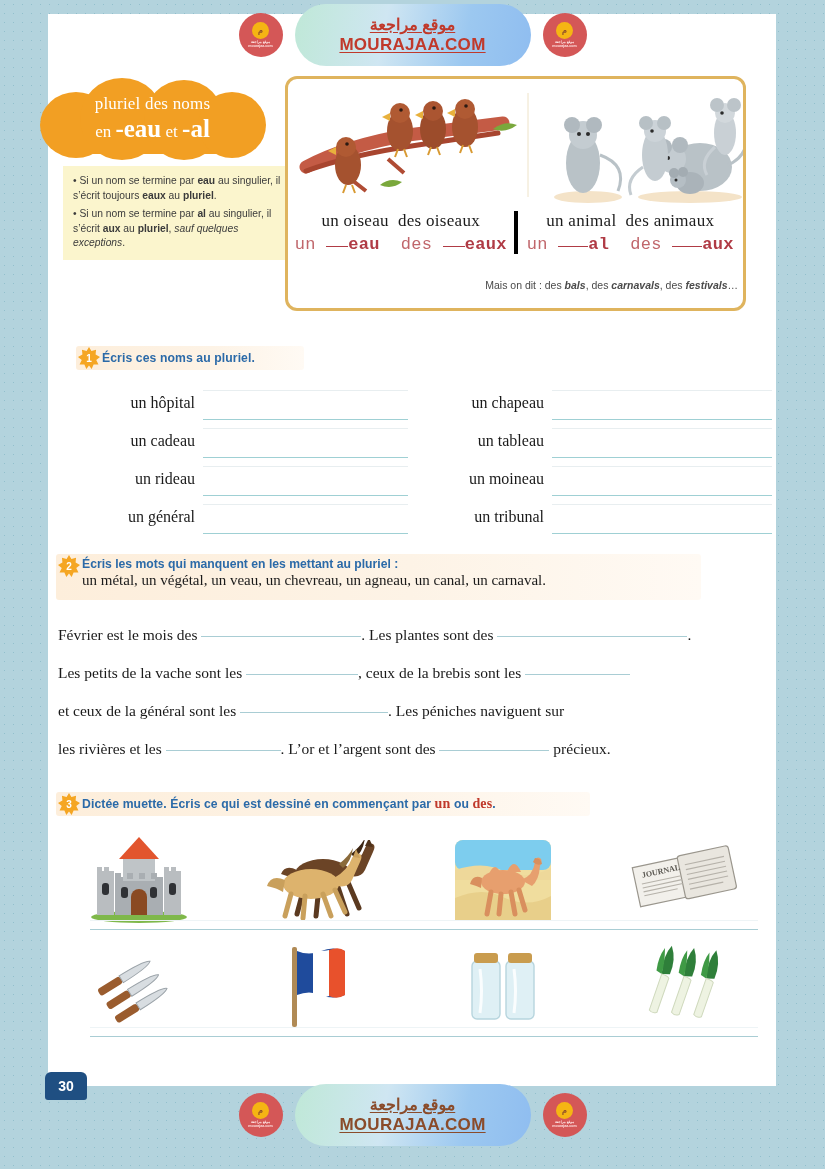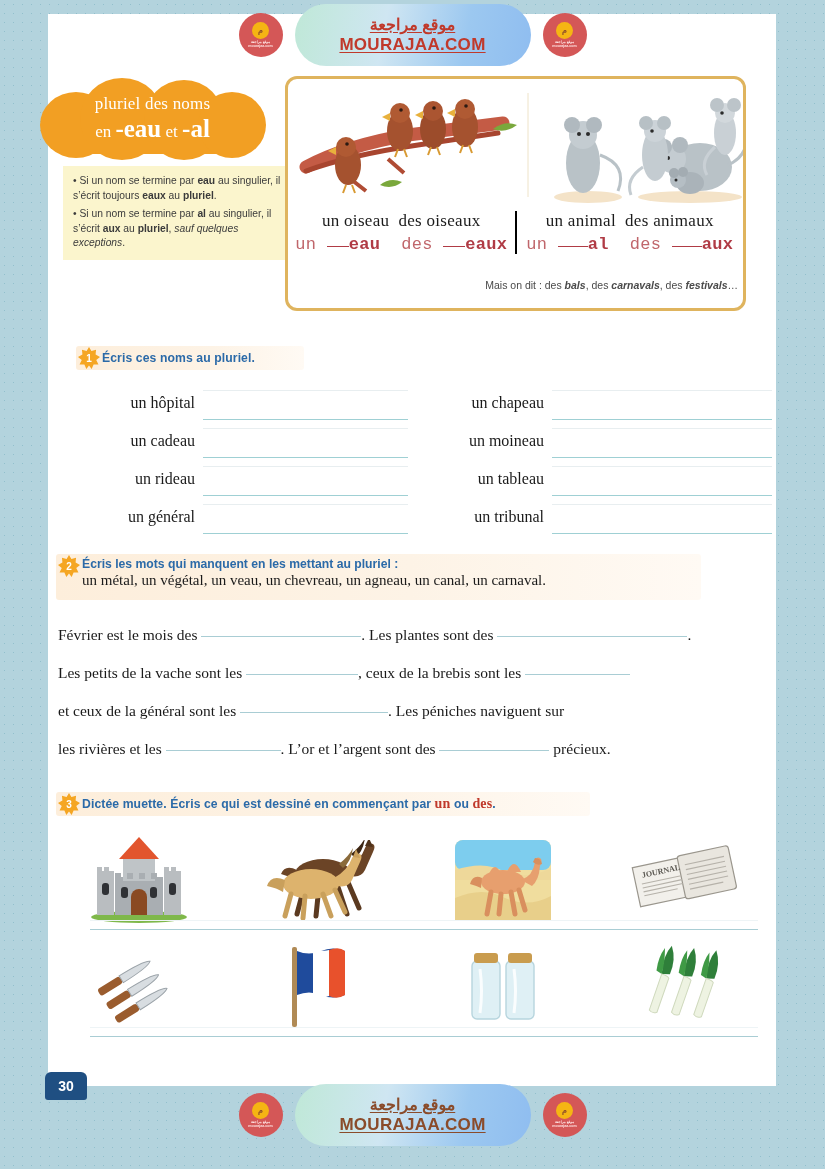--- a/index.html
+++ b/index.html
@@ -129,21 +129,21 @@
     background: #ffffff;
     box-shadow: inset 0 0 0 1px #fff;
   }
   .ex-imgs { position: absolute; left: 0; top: 6px; width: 455px; height: 120px; }
 
   .ex-cols {
     position: absolute; left: 0; top: 132px; width: 455px;
     display: flex;
   }
   .ex-col { flex: 1; text-align: center; font-family: "Liberation Serif", serif; }
-  .ex-col.left { border-right: 2px solid #000000; }
+  .ex-col.left { border-right: 4px solid #000000; }
   .ex-row1 { font-size: 17px; color: #1b1b1b; letter-spacing: 0.3px; }
   .ex-row2 { font-size: 17px; color: #c0666b; margin-top: 4px; letter-spacing: 0.3px; font-family: Liberation Mono, monospace; }
   .ex-row2 b { color: #b03b45; font-weight: bold; }
   .ex-row2 u { text-decoration: none; border-bottom: 1.4px solid #b03b45;
                display: inline-block; width: 22px; vertical-align: 2px; }
   .ex-row2 u.long { width: 30px; }
   .ex-note {
     position: absolute; left: 0; top: 200px; width: 450px;
     text-align: right; font-size: 10.5px; color: #4a4a4a;
   }
@@ -425,25 +425,25 @@
           <span class="ex1-word">un général</span>
           <span class="ex1-line"></span>
         </div>
       </div>
       <div class="ex1-col right">
         <div class="ex1-item">
           <span class="ex1-word">un chapeau</span>
           <span class="ex1-line"></span>
         </div>
         <div class="ex1-item">
+          <span class="ex1-word">un tableau</span>
+          <span class="ex1-line"></span>
+        </div>
+        <div class="ex1-item">
           <span class="ex1-word">un moineau</span>
-          <span class="ex1-line"></span>
-        </div>
-        <div class="ex1-item">
-          <span class="ex1-word">un tableau</span>
           <span class="ex1-line"></span>
         </div>
         <div class="ex1-item">
           <span class="ex1-word">un tribunal</span>
           <span class="ex1-line"></span>
         </div>
       </div>
     </div>
   </div>
 

